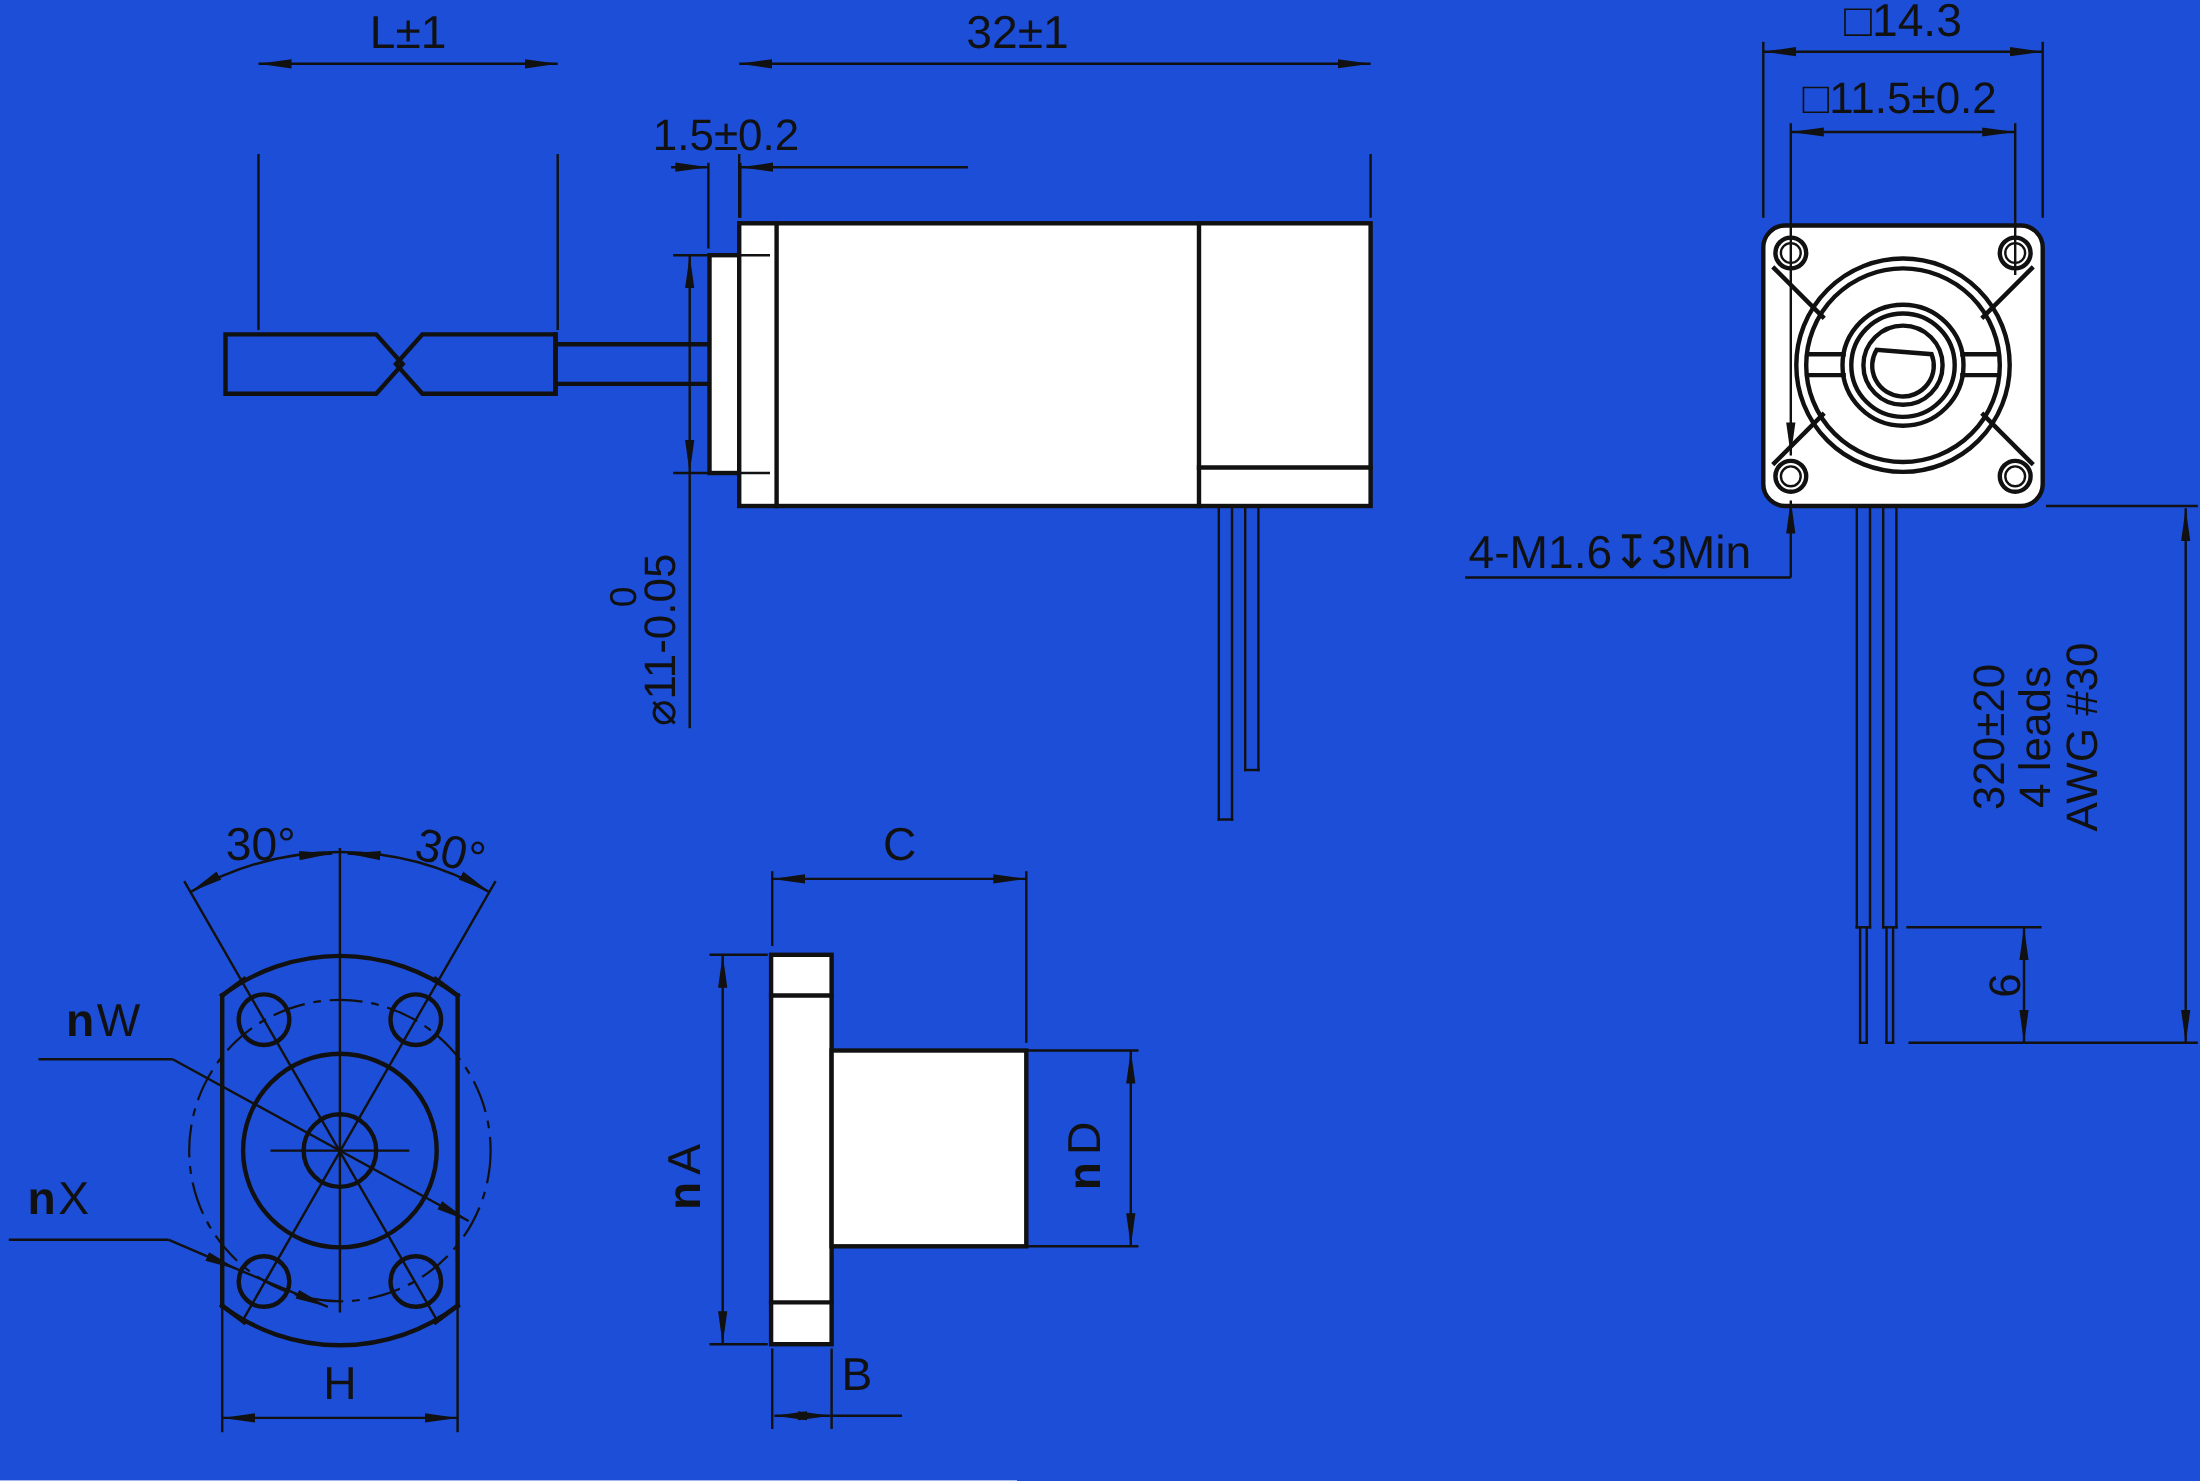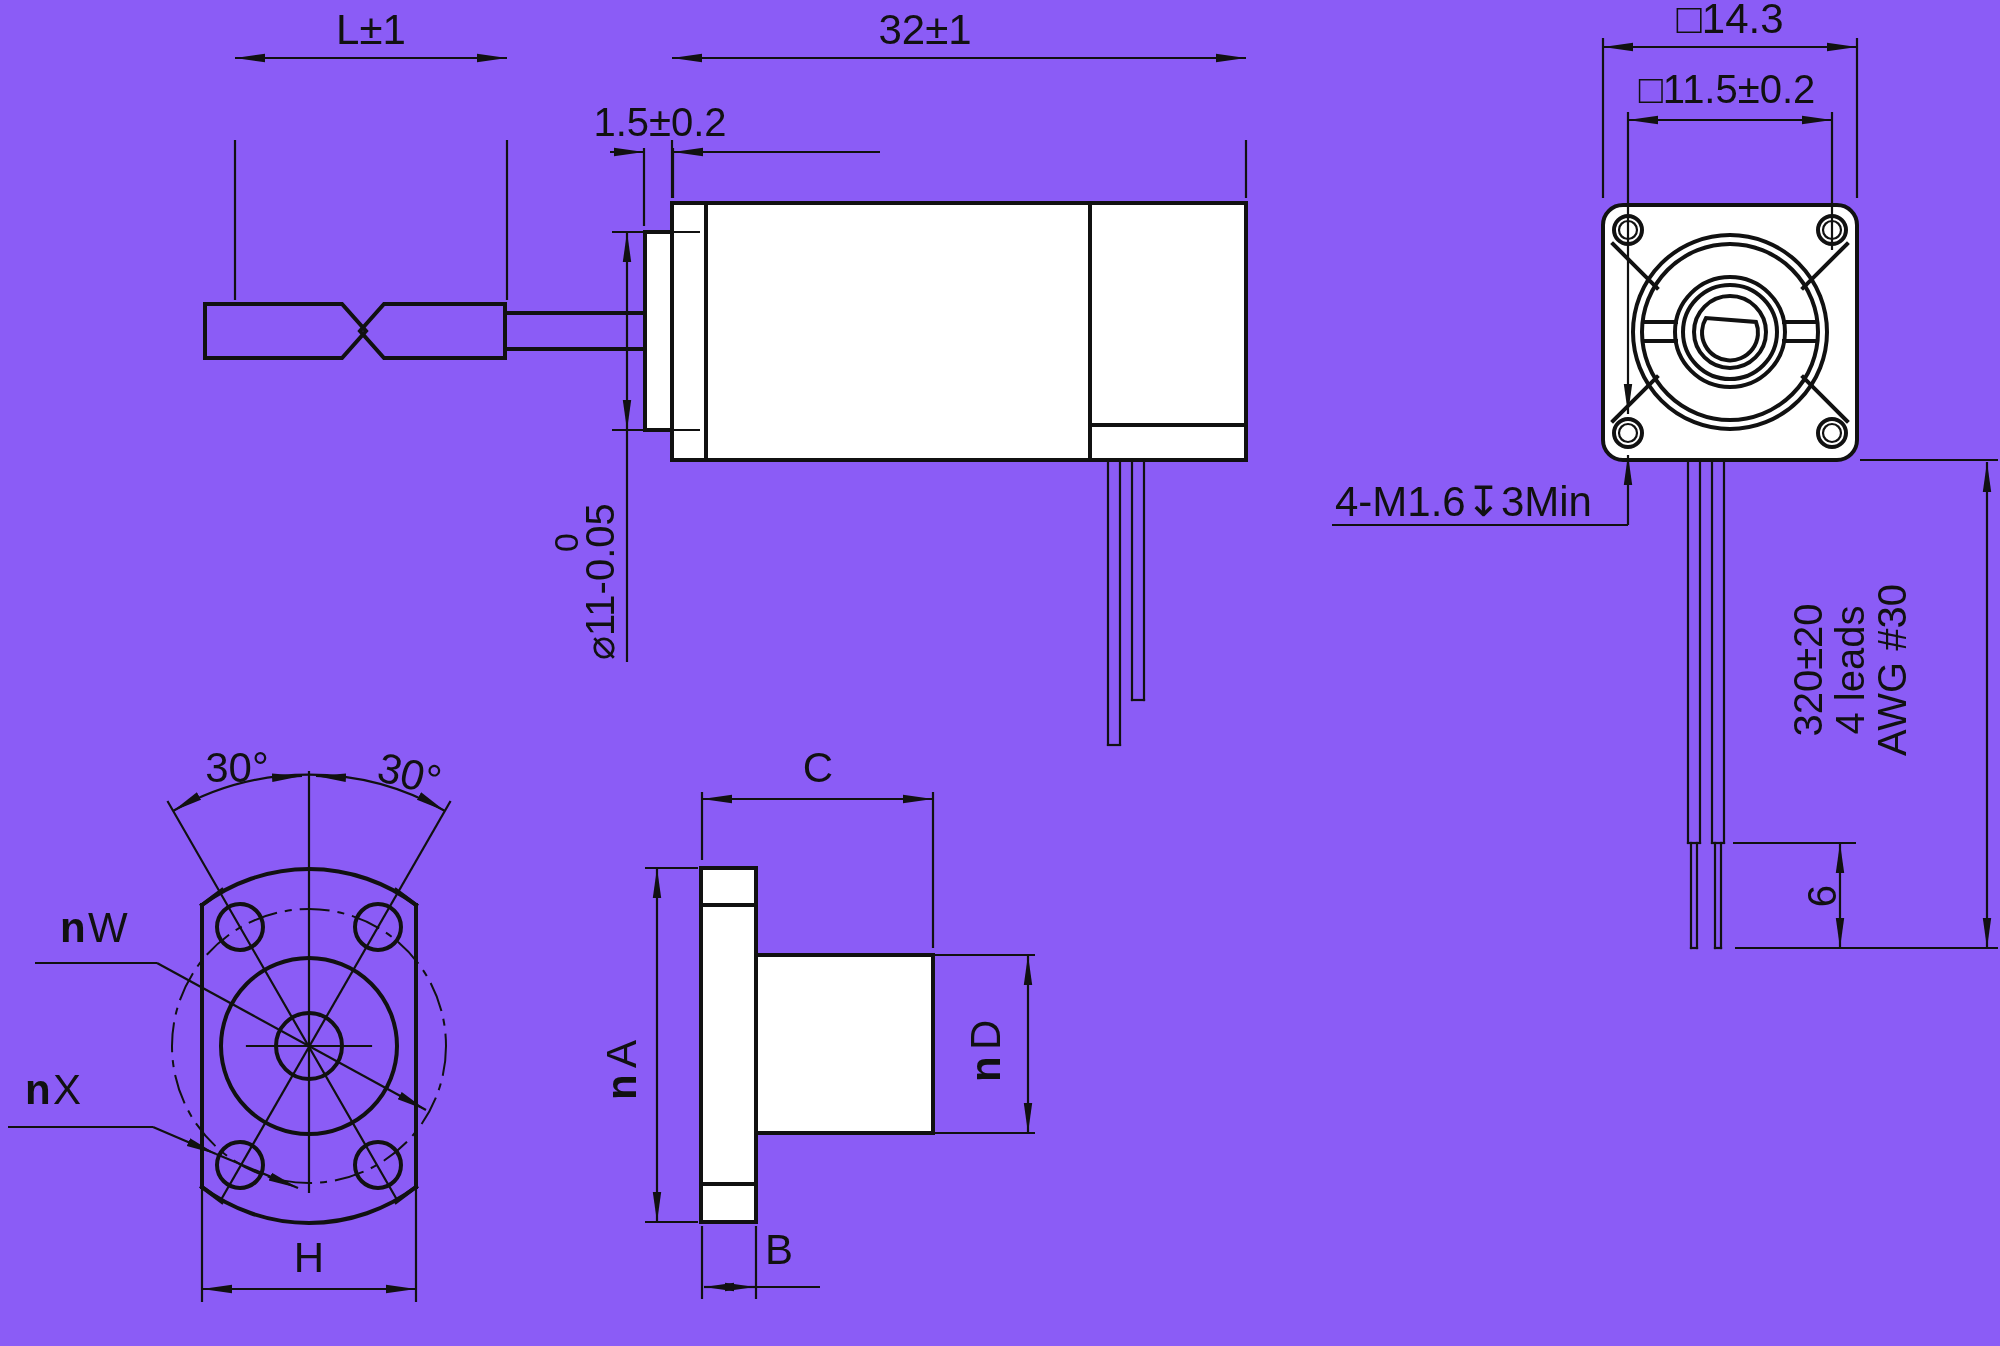--- a/index.html
+++ b/index.html
@@ -1,17 +1,17 @@
 <!DOCTYPE html>
 <html><head>
 <meta charset="utf-8">
 <style>
   html,body{margin:0;padding:0;background:#ffffff;}
   body{font-family:"Liberation Sans","DejaVu Sans",sans-serif;}
-  .stage{position:relative;width:2000px;height:1346px;background:#8b5cf6;overflow:hidden;}
+  .stage{position:relative;width:2000px;height:1346px;background:#1d4ed8;overflow:hidden;}
   svg{display:block;}
   svg text{fill:#111;font-family:"Liberation Sans","DejaVu Sans",sans-serif;}
   .outline{stroke:#111;stroke-width:4;fill:none;stroke-linecap:square;}
   .outline-w{stroke:#111;stroke-width:4;fill:#fff;stroke-linecap:square;}
   .thin{stroke:#111;stroke-width:2.2;fill:none;stroke-linecap:square;}
   .dim{stroke:#111;stroke-width:2.2;fill:none;}
   .cl{stroke:#111;stroke-width:2;fill:none;stroke-dasharray:30 8 7 8;}
   .dimtxt{font-size:42px;}
   .dimtxt-s{font-size:40px;}
   .boldn{font-weight:bold;}

